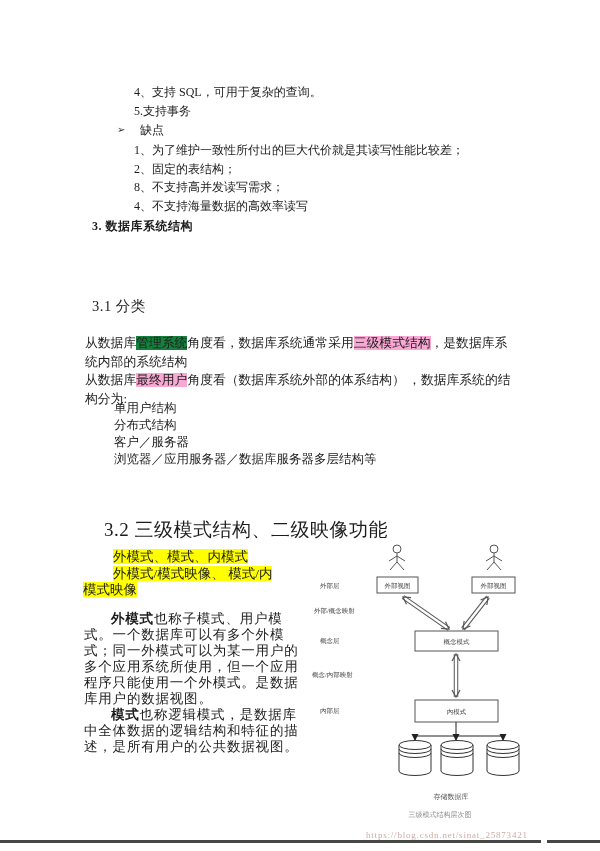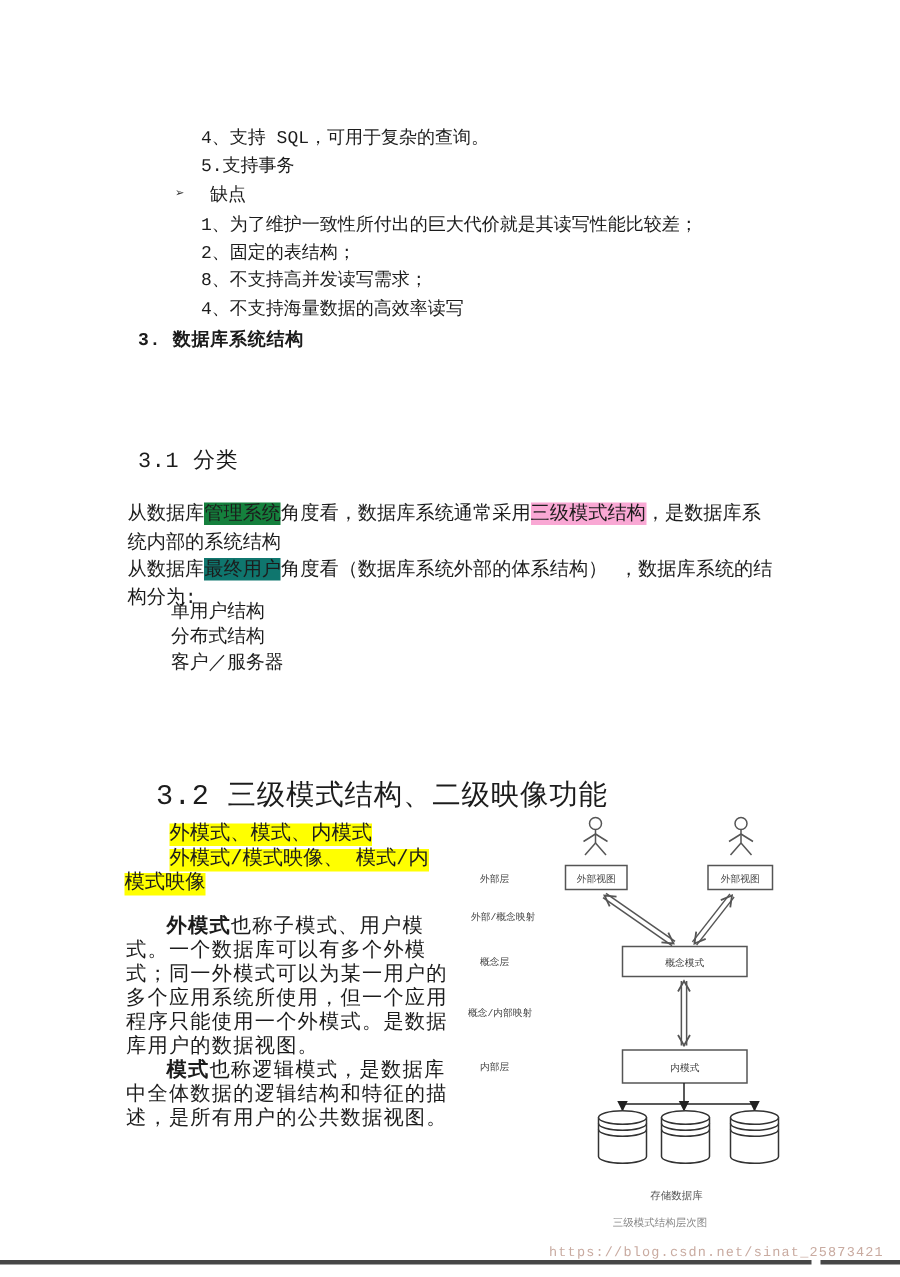--- a/index.html
+++ b/index.html
@@ -1,17 +1,17 @@
 <!DOCTYPE html>
 <html><head>
 <meta charset="utf-8">
 <style>
   html,body{margin:0;padding:0;background:#ffffff;}
   #page{position:relative;width:600px;height:851px;background:#ffffff;overflow:hidden;
-        font-family:Liberation Mono, monospace;color:#1c1c1c;}
+        font-family:Liberation Serif, serif;color:#1c1c1c;}
   .abs{position:absolute;}
   
   .intro{left:134px;top:83px;font-size:12px;line-height:19px;}
   .cons-bullet{left:117px;top:124px;font-size:10px;color:#333;}
   .cons-title{left:140px;top:121px;font-size:12px;line-height:18px;}
   .cons-items{left:134px;top:141px;font-size:12px;line-height:18.5px;}
   
   .h1{left:92px;top:218px;font-size:12px;font-weight:bold;letter-spacing:0.5px;}
   .h2a{left:92px;top:284px;font-size:14.5px;letter-spacing:0.5px;margin-top:13px;}
   .h2b{left:104px;top:493px;font-size:19px;letter-spacing:0.5px;margin-top:24px;}
@@ -52,26 +52,27 @@
     <div>2、固定的表结构；</div>
     <div>8、不支持高并发读写需求；</div>
     <div>4、不支持海量数据的高效率读写</div>
   </div>
 
   <div class="abs h1">3. 数据库系统结构</div>
   <div class="abs h2a">3.1 分类</div>
 
   <div class="abs p31">
     <div><span>从数据库</span><span class="hl" style="background: #15803d;">管理系统</span><span>角度看，数据库系统通常采用</span><span class="hl" style="background: #f9a8d4;">三级模式结构</span><span>，是数据库系统内部的系统结构</span></div>
-    <div><span>从数据库</span><span class="hl" style="background: #0f766e;">最终用户</span><span>角度看（数据库系统外部的体系结构）  ，数据库系统的结构分为:</span></div>
+    <div><span>从数据库</span><span class="hl" style="background: #f9a8d4;">最终用户</span><span>角度看（数据库系统外部的体系结构）  ，数据库系统的结构分为:</span></div>
   </div>
   <div class="abs list31">
     <div>单用户结构</div>
     <div>分布式结构</div>
     <div>客户／服务器</div>
+    <div>浏览器／应用服务器／数据库服务器多层结构等</div>
   </div>
 
   <div class="abs h2b">3.2 三级模式结构、二级映像功能</div>
 
   <div class="abs hl-line hl-l1"><span class="hl" style="background: rgb(255, 255, 0);">外模式、模式、内模式</span></div>
   <div class="abs hl-line hl-l2"><span class="hl" style="background: rgb(255, 255, 0);">外模式/模式映像、 模式/内</span></div>
   <div class="abs hl-line hl-l3"><span class="hl" style="background: rgb(255, 255, 0);">模式映像</span></div>
 
   <div class="abs col">
     <p><b>外模式</b><span>也称子模式、用户模式。一个数据库可以有多个外模式；同一外模式可以为某一用户的多个应用系统所使用，但一个应用程序只能使用一个外模式。是数据库用户的数据视图。</span></p>

